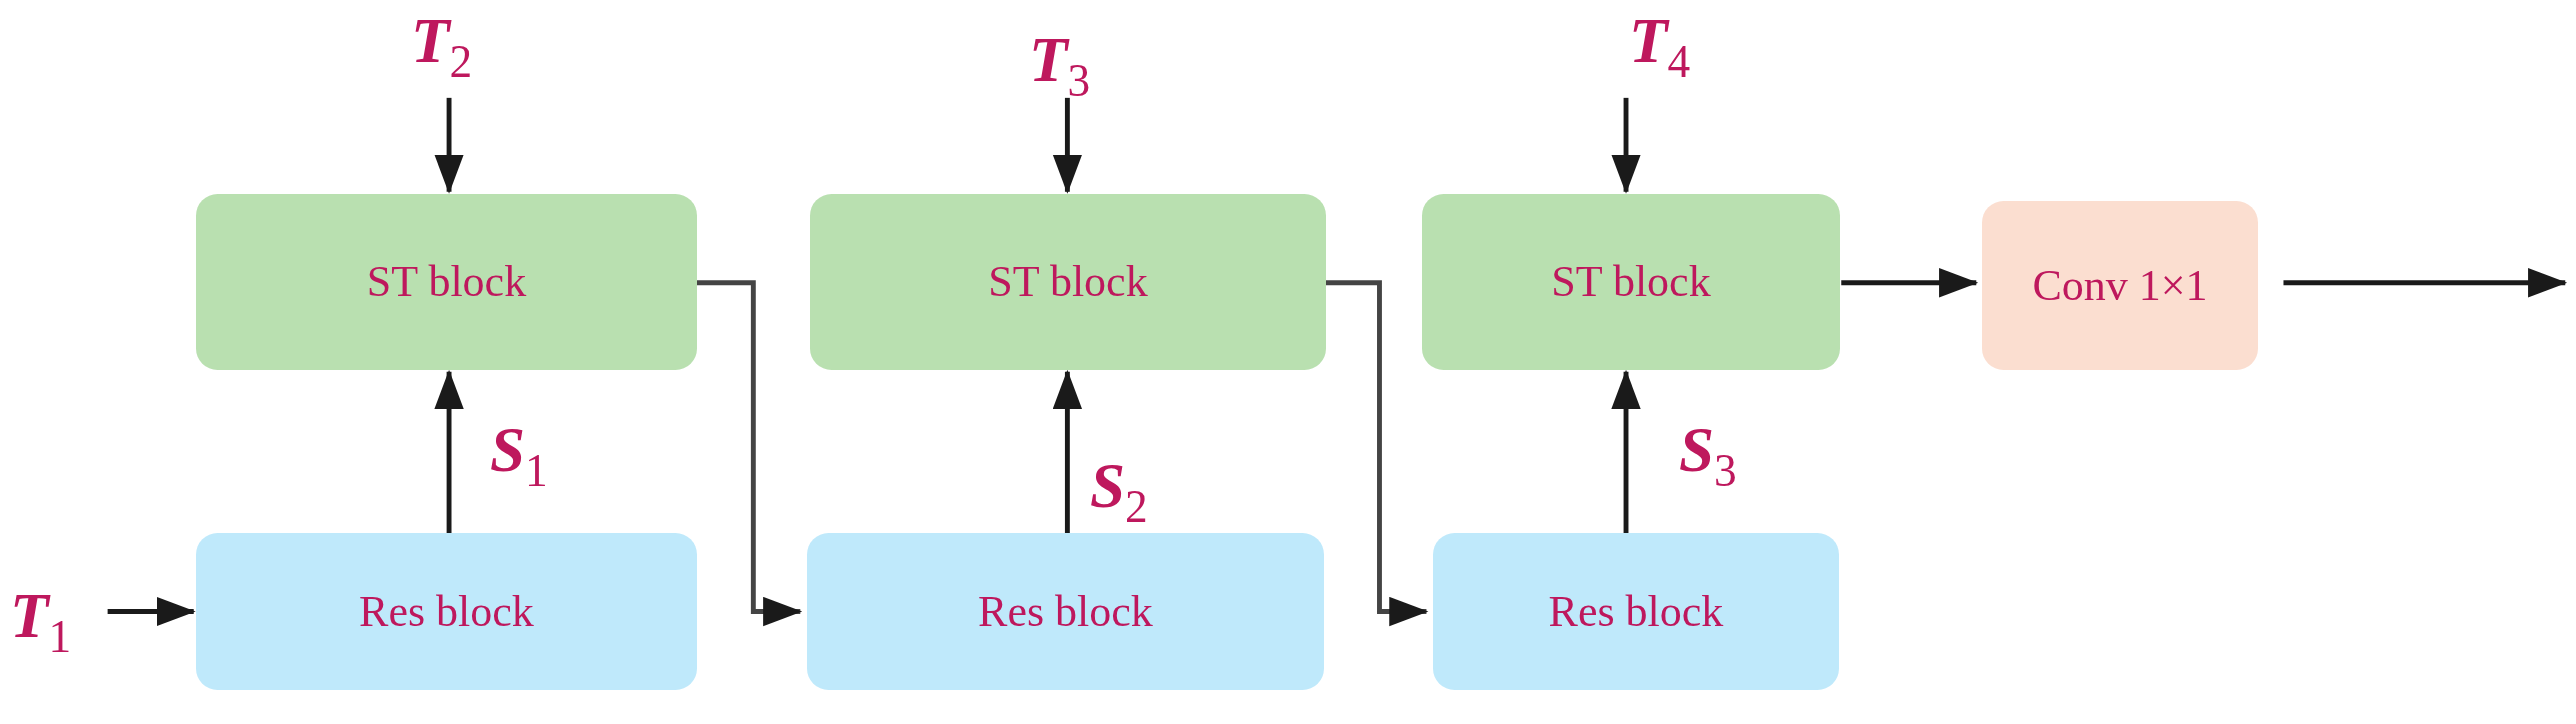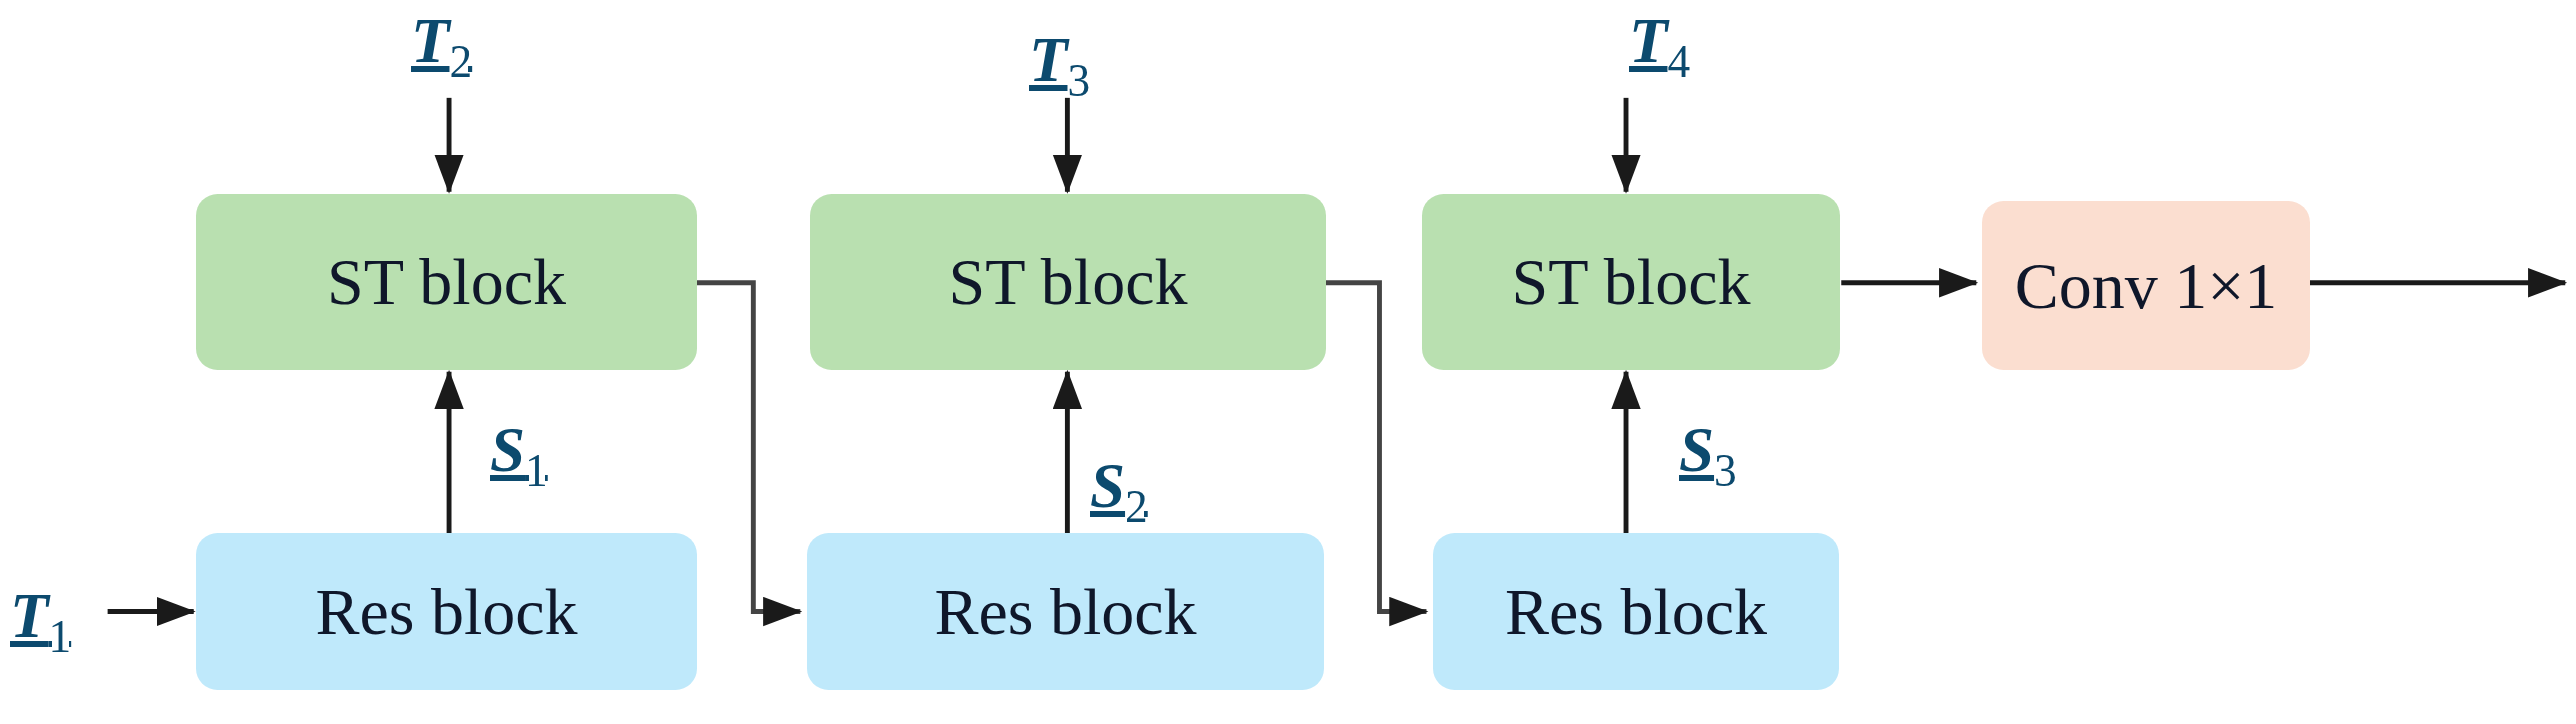--- a/index.html
+++ b/index.html
@@ -19,36 +19,35 @@
     position: absolute;
     display: flex;
     align-items: center;
     justify-content: center;
     border-radius: 21.5px;
     box-sizing: border-box;
     user-select: none;
   }
   .block-label {
     font-family: "Liberation Serif", "DejaVu Serif", serif;
-    font-size: 66px;
-    color: #0f172a;
+    font-size: 44px;
+    color: #be185d;
     line-height: 1;
     white-space: nowrap;
   }
   .var-label {
     position: absolute;
     font-family: "Liberation Serif", "DejaVu Serif", serif;
     font-style: italic;
     font-weight: bold;
     font-size: 63px;
-    color: #0c4a6e;
+    color: #be185d;
     line-height: 1;
     white-space: nowrap;
     user-select: none;
-    text-decoration: underline;
   }
   .var-label sub {
     font-size: 0.72em;
     font-style: normal;
     font-weight: normal;
     vertical-align: -0.32em;
     line-height: 1;
   }
   svg.wires {
     position: absolute;
@@ -110,21 +109,21 @@
   <div class="block" style="left:196px; top:533px; width:501px; height:157px; background:#bfe9fb;">
     <span class="block-label">Res block</span>
   </div>
   <div class="block" style="left:807px; top:533px; width:517px; height:157px; background:#bfe9fb;">
     <span class="block-label">Res block</span>
   </div>
   <div class="block" style="left:1433px; top:533px; width:406px; height:157px; background:#bfe9fb;">
     <span class="block-label">Res block</span>
   </div>
 
-  <div class="block" style="left:1982px; top:201px; width:328px; height:169px; background:#fbded0;align-items:center;">
+  <div class="block" style="left:1982px; top:201px; width:276px; height:169px; background:#fbded0;align-items:center;">
     <span class="block-label">Conv 1×1</span>
   </div>
 
   <div class="var-label" style="left:10px; top:585px;text-align:center;">
     <span>T</span><sub>1</sub>
   </div>
   <div class="var-label" style="left:411px; top:9.8px;">
     <span>T</span><sub>2</sub>
   </div>
   <div class="var-label" style="left:1029px; top:9.8px;margin-top:19px;">

